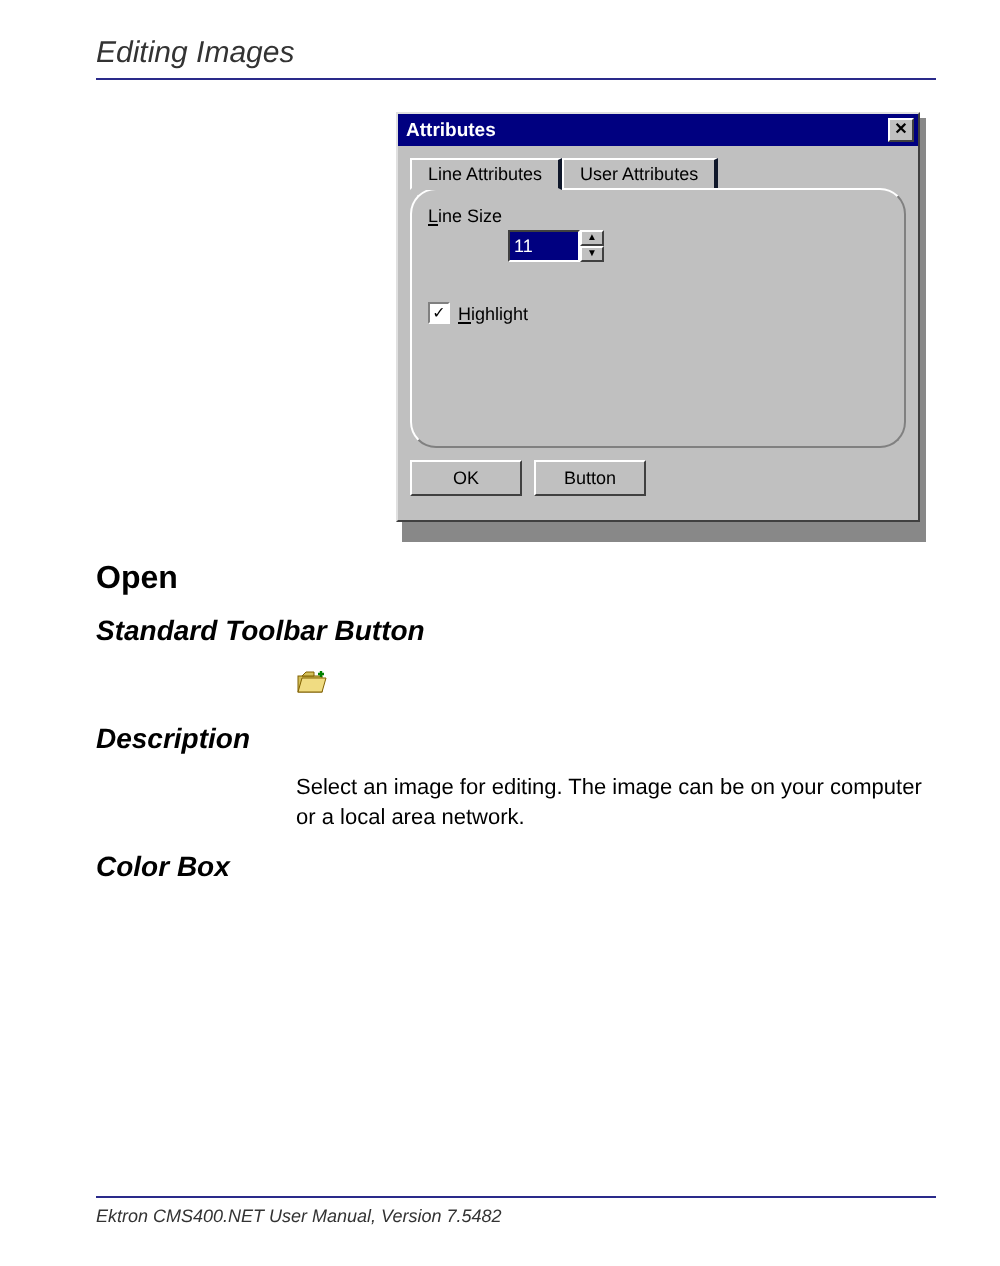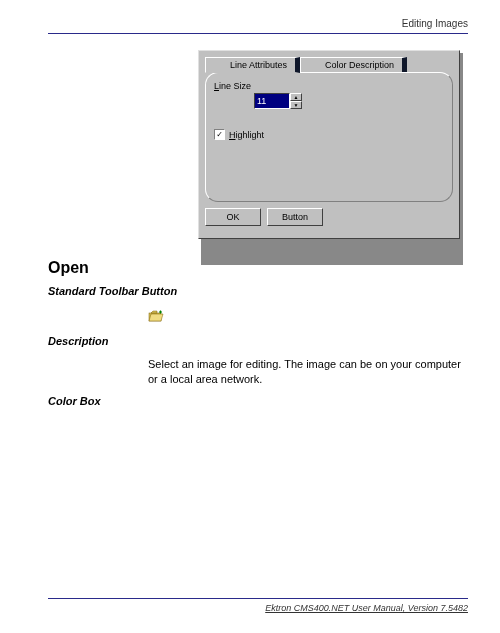--- a/index.html
+++ b/index.html
@@ -5,22 +5,22 @@
   * { box-sizing: border-box; margin: 0; padding: 0; }
   body {
     width: 500px;
     height: 633px;
     background: #ffffff;
     font-family: Arial, Helvetica, sans-serif;
     position: relative;
     padding: 18px 32px 0 48px;
   }
   .header-section {
-    text-align: right;
-    font-size: 10px;
+    font-style: italic;
+    font-size: 15px;
     color: #333;
     padding-bottom: 4px;
   }
   .header-rule {
     border-top: 1.5px solid #2a2a8a;
     margin-bottom: 16px;
   }
   .dialog-wrapper {
     display: flex;
     justify-content: flex-end;
@@ -75,24 +75,24 @@
   }
   .dialog-body {
     padding: 6px 6px 6px 6px;
   }
   .tabs {
     display: flex;
     position: relative;
     margin-bottom: 0;
   }
   .tab {
-    padding: 2px 8px 2px 24px;
-    border-top: 1px solid #fff;
-    border-left: 1px solid #fff;
-    border-right: 5px solid #0f172a;
+    padding: 2px 8px 2px 8px;
+    border-top: 1px solid #fff;
+    border-left: 1px solid #fff;
+    border-right: 2px solid #0f172a;
     font-size: 9px;
     position: relative;
   }
   .tab.active {
     background: #c0c0c0;
     z-index: 2;
     border-bottom: 1px solid #c0c0c0;
     margin-bottom: -1px;
   }
   .tab-panel {
@@ -192,21 +192,21 @@
     align-items: center;
     justify-content: center;
   }
   .section-heading {
     font-size: 16px;
     font-weight: bold;
     margin-top: 20px;
     margin-bottom: 6px;
   }
   .subheading {
-    font-size: 11px;
+    font-size: 14px;
     font-weight: bold;
     font-style: italic;
     margin-top: 8px;
     margin-bottom: 10px;
   }
   .icon-row {
     padding-left: 100px;
     margin: 6px 0 10px 0;
   }
   .open-icon {
@@ -225,41 +225,44 @@
     position: absolute;
     left: 48px; right: 32px;
     bottom: 20px;
   }
   .footer-rule {
     border-top: 1.5px solid #2a2a8a;
     margin-bottom: 4px;
   }
   .footer-row {
     display: flex;
-    justify-content: flex-end;
+    justify-content: flex-start;
     font-size: 9px;
     font-style: italic;
     color: #333;
-    text-decoration: underline;
   }
 </style>
 </head>
 <body>
 
 <div class="header-section">Editing Images</div>
 <div class="header-rule"></div>
 
 <div class="dialog-wrapper">
   <div class="dialog-outer">
     <div class="dialog-shadow"></div>
     <div class="dialog">
+      <div class="titlebar">
+        <span>Attributes</span>
+        <span class="close-btn">✕</span>
+      </div>
       <div class="dialog-body">
         <div class="tabs">
           <div class="tab active">Line Attributes</div>
-          <div class="tab">Color Description</div>
+          <div class="tab">User Attributes</div>
         </div>
         <div class="tab-panel">
           <div class="field-group">
             <span class="field-label"><span class="underline">L</span><span>ine Size</span></span>
             <div class="spinner-row">
               <div class="spinner-input">
                 <div class="spinner-value">11</div>
               </div>
               <div class="spinner-btns">
                 <div class="spin-btn">▲</div>

